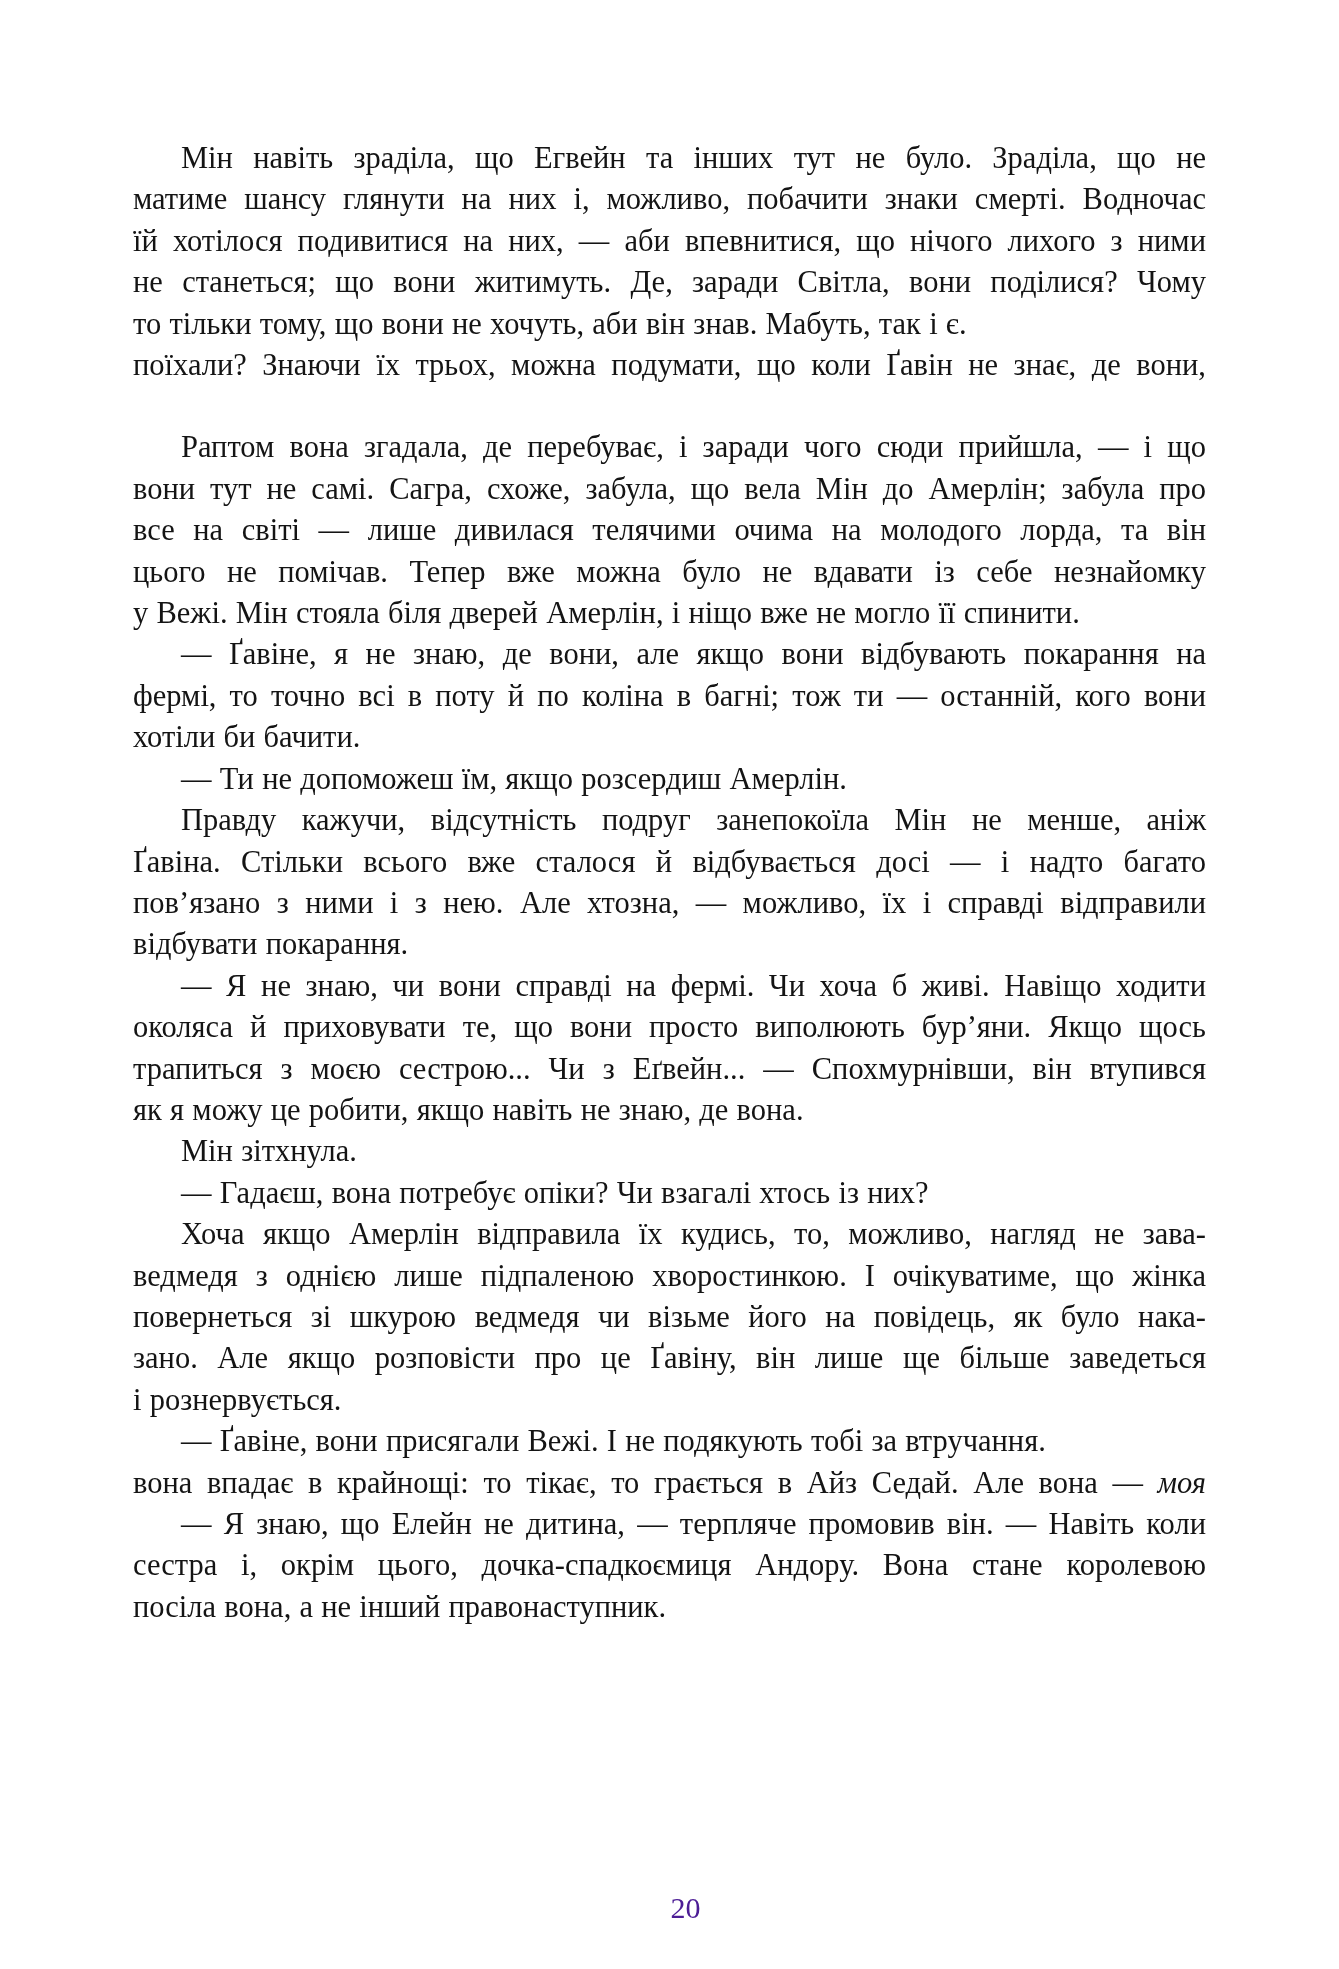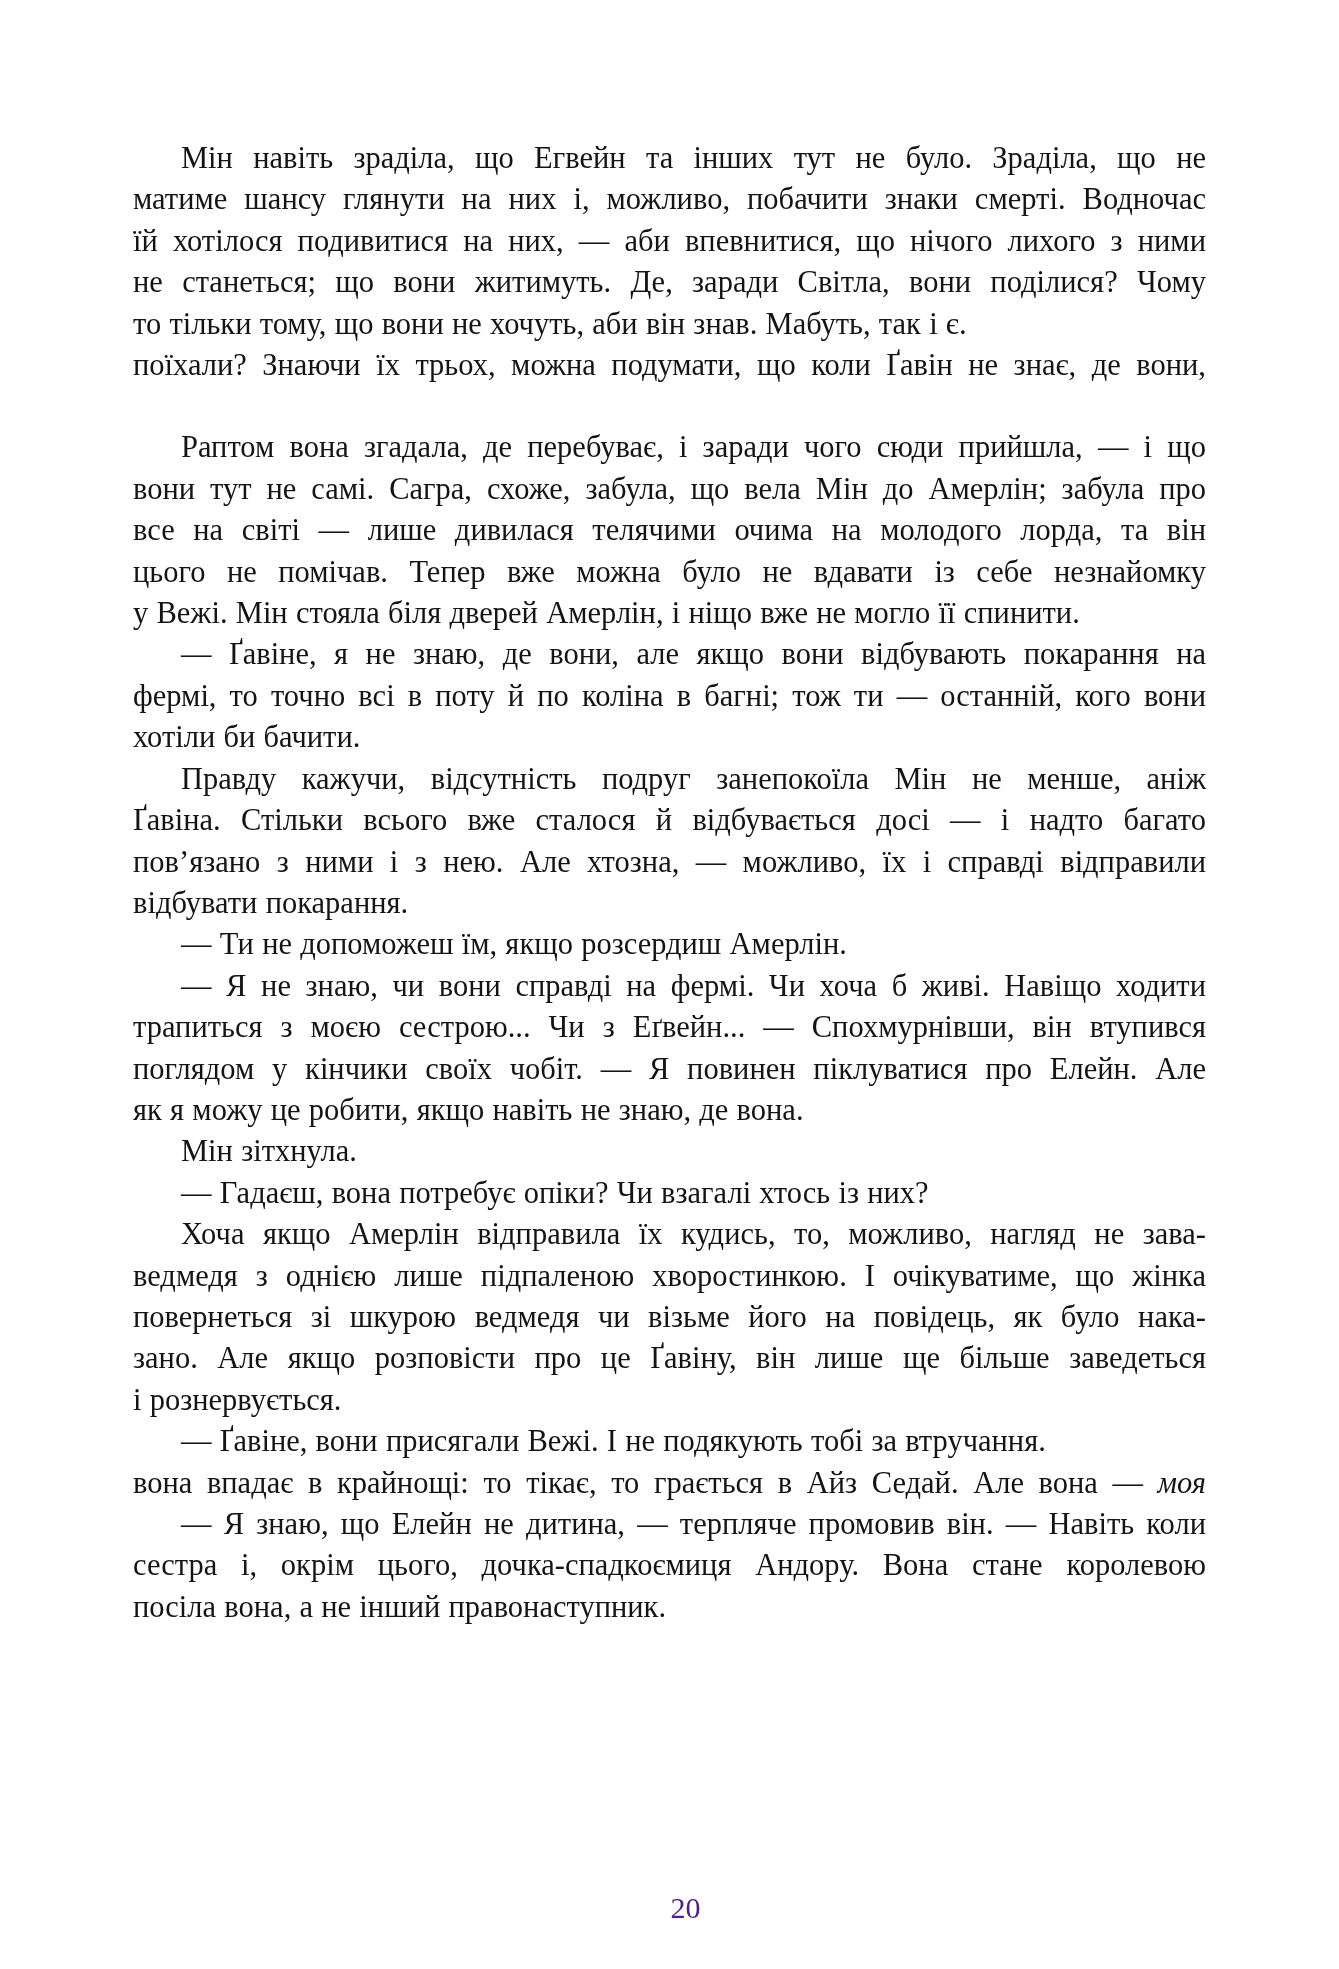--- a/index.html
+++ b/index.html
@@ -78,32 +78,32 @@
         <span class="line"><span>все на світі — лише дивилася телячими очима на молодого лорда, та він</span></span>
         <span class="line"><span>цього не помічав. Тепер вже можна було не вдавати із себе незнайомку</span></span>
         <span class="line last"><span>у Вежі. Мін стояла біля дверей Амерлін, і ніщо вже не могло її спинити.</span></span>
       </p>
       <p class="para">
         <span class="line first"><span>— Ґавіне, я не знаю, де вони, але якщо вони відбувають покарання на</span></span>
         <span class="line"><span>фермі, то точно всі в поту й по коліна в багні; тож ти — останній, кого вони</span></span>
         <span class="line last"><span>хотіли би бачити.</span></span>
       </p>
       <p class="para">
+        <span class="line first last"><span>— Ти не допоможеш їм, якщо розсердиш Амерлін.</span></span>
+      </p>
+      <p class="para">
         <span class="line first"><span>Правду кажучи, відсутність подруг занепокоїла Мін не менше, аніж</span></span>
         <span class="line"><span>Ґавіна. Стільки всього вже сталося й відбувається досі — і надто багато</span></span>
         <span class="line"><span>пов’язано з ними і з нею. Але хтозна, — можливо, їх і справді відправили</span></span>
         <span class="line last"><span>відбувати покарання.</span></span>
       </p>
       <p class="para">
-        <span class="line first last"><span>— Ти не допоможеш їм, якщо розсердиш Амерлін.</span></span>
-      </p>
-      <p class="para">
         <span class="line first"><span>— Я не знаю, чи вони справді на фермі. Чи хоча б живі. Навіщо ходити</span></span>
+        <span class="line"><span>околяса й приховувати те, що вони просто виполюють бур’яни. Якщо щось</span></span>
         <span class="line"><span>трапиться з моєю сестрою... Чи з Еґвейн... — Спохмурнівши, він втупився</span></span>
-        <span class="line"><span>поглядом у кінчики своїх чобіт. — Я повинен піклуватися про Елейн. Але</span></span>
         <span class="line last"><span>як я можу це робити, якщо навіть не знаю, де вона.</span></span>
       </p>
       <p class="para">
         <span class="line first last"><span>Мін зітхнула.</span></span>
       </p>
       <p class="para">
         <span class="line first last"><span>— Гадаєш, вона потребує опіки? Чи взагалі хтось із них?</span></span>
       </p>
       <p class="para">
         <span class="line first"><span>Хоча якщо Амерлін відправила їх кудись, то, можливо, нагляд не зава-</span></span>

